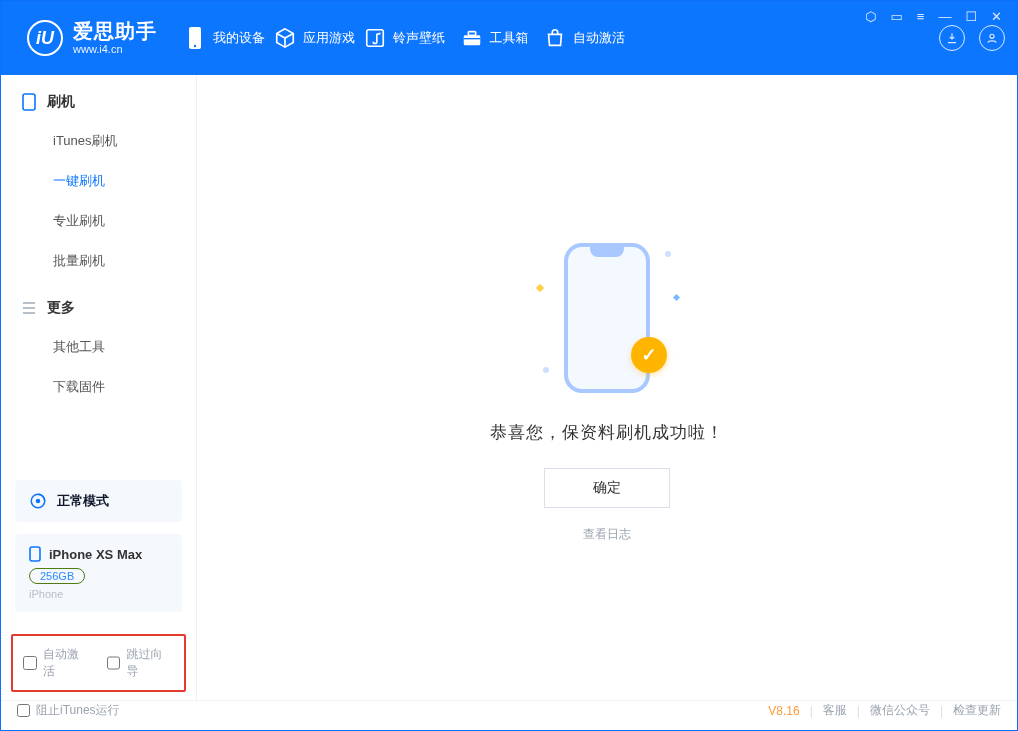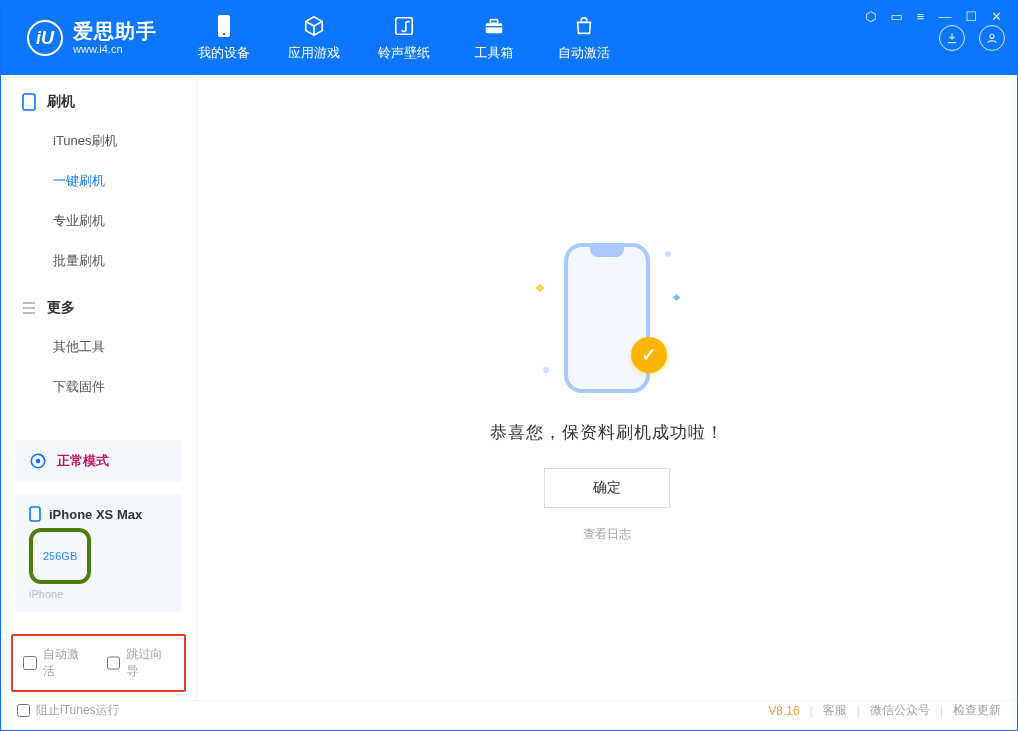--- a/index.html
+++ b/index.html
@@ -6,41 +6,41 @@
 body { background: #fff; width: 1018px; height: 731px; border: 1px solid #0e6eff; overflow: hidden; position: relative; }
 
 
 .titlebar { height: 74px; background: linear-gradient(#0d76ff, #0d76ff); color: #fff; display: flex; align-items: stretch; }
 .brand { display: flex; align-items: center; gap: 10px; padding: 0 22px 0 26px; }
 .brand-logo { width: 36px; height: 36px; border: 2px solid #fff; border-radius: 50%; display: flex; align-items: center; justify-content: center; font-weight: bold; font-size: 18px; font-style: italic; }
 .brand-text { line-height: 1.15; }
 .brand-name { font-size: 20px; font-weight: bold; letter-spacing: 1px; }
 .brand-url { font-size: 11px; opacity: .9; }
 .navtabs { display: flex; }
-.navtab { width: 90px; display: flex; flex-direction: column; align-items: center; justify-content: center; gap: 6px; cursor: pointer; font-size: 13px; position: relative; }
+.navtab { width: 90px; display: flex; flex-direction: row; align-items: center; justify-content: center; gap: 6px; cursor: pointer; font-size: 13px; position: relative; }
 .navtab.active { background: rgba(255,255,255,.14); }
 .navtab .ticon { width: 24px; height: 24px; display:flex; align-items:center; justify-content:center; }
 .title-right { margin-left: auto; display: flex; align-items: center; gap: 14px; padding-right: 12px; }
 .win-icons { display: flex; gap: 8px; font-size: 13px; position:absolute; top:8px; right:12px; color:#dbeaff; }
 .win-icons span { cursor:pointer; padding:0 3px; }
 .circ { width: 26px; height: 26px; border: 1.5px solid #dbeaff; border-radius: 50%; display:flex; align-items:center; justify-content:center; color:#dbeaff; cursor:pointer; }
 
 
 .main { display: flex; height: calc(731px - 74px - 30px - 2px); }
 .sidebar { width: 196px; border-right: 1px solid #eef1f5; display:flex; flex-direction:column; }
 .side-scroll { flex:1; overflow:auto; }
 .sec-head { display:flex; align-items:center; gap:10px; padding: 18px 20px 10px; font-size: 14px; color:#333; font-weight:bold; }
 .sec-head .sicon { width:16px; height:16px; display:flex; align-items:center; justify-content:center; }
 .side-item { padding: 11px 20px 11px 52px; font-size: 13px; color:#555; cursor:pointer; }
 .side-item.active { color:#0d76ff; }
 .side-panel { padding: 10px 14px; }
 .mode-card, .dev-card { background:#f5f8fc; border-radius:4px; padding:12px 14px; margin-bottom:12px; font-size:13px; }
-.mode-card { display:flex; align-items:center; gap:10px; color:#be185d; font-weight:bold; }
+.mode-card { display:flex; align-items:center; gap:10px; color:#0f172a; font-weight:bold; }
 .dev-card .dname { font-weight:bold; color:#333; display:flex; align-items:center; gap:8px; }
-.dev-card .cap { display:inline-block; margin-top:6px; padding:18px 10px; border:4px solid #4d7c0f; color:#2a8bff; border-radius:12px; font-size:11px; }
+.dev-card .cap { display:inline-block; margin-top:6px; padding:1px 10px; border:1px solid #4d7c0f; color:#2a8bff; border-radius:12px; font-size:11px; }
 .dev-card .dtype { margin-top:4px; color:#b7bfc9; font-size:11px; }
 .opt-row { border:2px solid #e53b2e; border-radius:2px; padding:10px 10px; display:flex; gap:16px; font-size:12px; color:#9aa3ae; margin: 0 10px 8px; }
 .opt-row label { display:flex; align-items:center; gap:6px; cursor:pointer; }
 .opt-row input { width:14px; height:14px; accent-color:#9aa3ae; }
 
 
 .content { flex:1; display:flex; flex-direction:column; align-items:center; justify-content:center; gap:18px; }
 .phone-wrap { position:relative; width:200px; height:170px; display:flex; align-items:center; justify-content:center; }
 .phone { width:86px; height:150px; border:4px solid #a9c8ff; border-radius:18px; background:#f4f8ff; position:relative; }
 .phone .notch { position:absolute; top:0; left:50%; transform:translateX(-50%); width:34px; height:10px; background:#a9c8ff; border-radius:0 0 8px 8px; }

